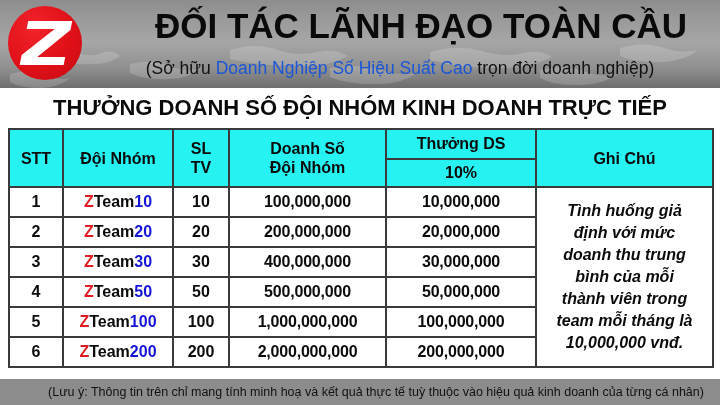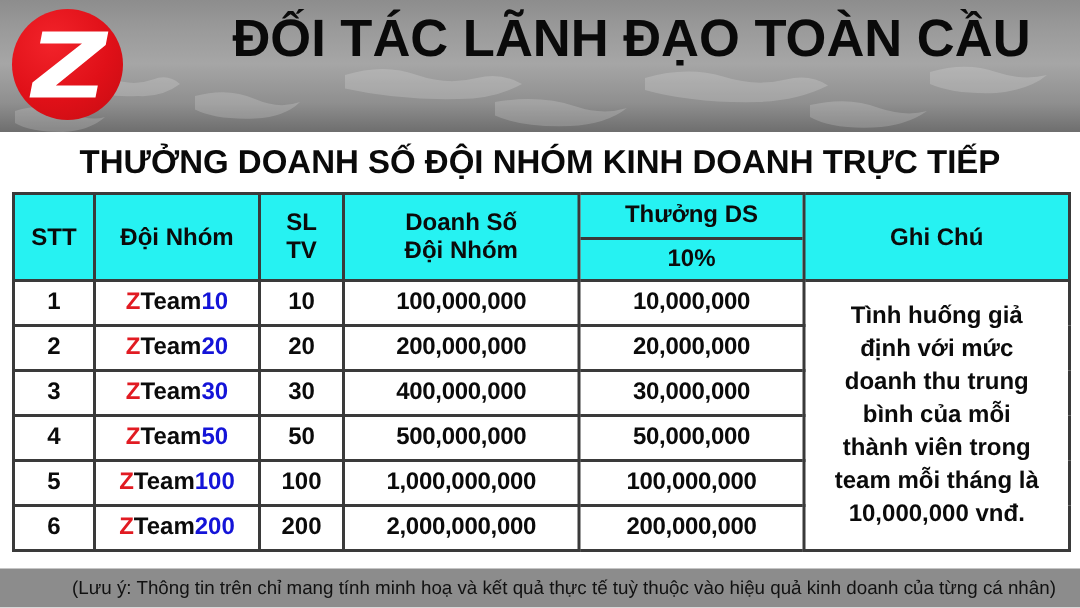--- a/index.html
+++ b/index.html
@@ -161,20 +161,21 @@
   .c-stt { font-size: 17px; font-weight: normal; }
   .c-team { font-size: 17px; font-weight: bold; white-space: nowrap; }
   .c-team .z { color: #e11b22; }
   .c-team .nm { color: #0b0b0b; }
   .c-team .num { color: #1414d8; }
   .c-sl { font-size: 17px; font-weight: bold; }
   .c-rev { font-size: 17px; font-weight: bold; letter-spacing: -0.2px; }
   .c-bonus { font-size: 17px; font-weight: bold; color: #e31b23; letter-spacing: -0.2px; }
   .c-note {
     font-size: 16.5px;
+    font-style: italic;
     font-weight: bold;
     color: #0b0b0b;
     line-height: 22px;
     padding: 2px 16px !important;
     text-align: center;
   }
 
   
   #footer {
     position: absolute;
@@ -213,20 +214,23 @@
     </svg>
 
     <div id="logo">
       <svg class="zmark" viewBox="0 0 56 52">
         <path d="M6 4 L50 4 L50 13 L22 40 L50 40 L50 48 L6 48 L6 38 L34 12 L6 12 Z" fill="#ffffff" transform="skewX(-11) translate(6,0)"></path>
       </svg>
     </div>
 
     <div id="title-main">ĐỐI TÁC LÃNH ĐẠO TOÀN CẦU</div>
 
+    <div id="subtitle">
+      <span>(Sở hữu </span><span class="hl">Doanh Nghiệp Số Hiệu Suất Cao</span><span> trọn đời doanh nghiệp)</span>
+    </div>
   </div>
 
   <div id="table-title-band">
     <div id="table-title">THƯỞNG DOANH SỐ ĐỘI NHÓM KINH DOANH TRỰC TIẾP</div>
   </div>
 
   <div id="table-wrap">
     <table class="grid">
       <colgroup>
         <col style="width:54px">

